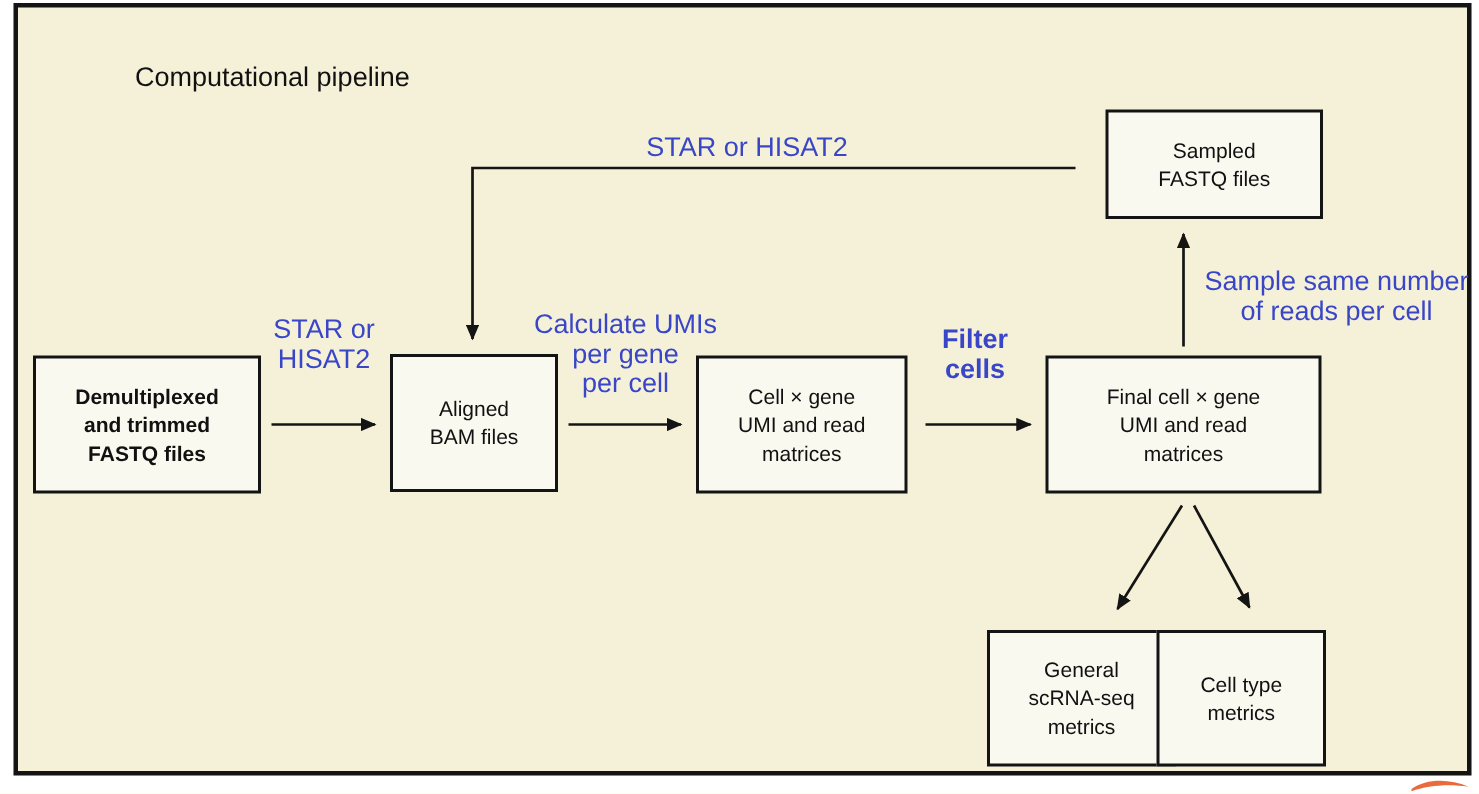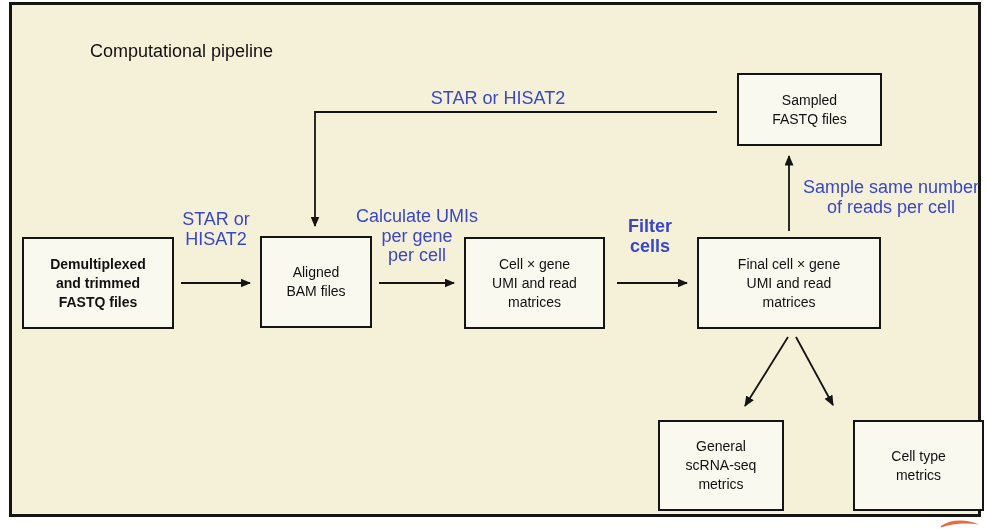--- a/index.html
+++ b/index.html
@@ -58,21 +58,21 @@
     width: 42px; height: 12px;
   }
 
   
   #box-demultiplexed { left:22px;  top:237px; width:152px; height:92px;font-weight:bold; }
   #box-aligned       { left:260px; top:236px; width:112px; height:92px; }
   #box-matrices      { left:464px; top:237px; width:141px; height:92px; }
   #box-final         { left:697px; top:237px; width:184px; height:92px; }
   #box-sampled       { left:717px; top:73px;  width:145px; height:73px;margin-left:20px; }
   #box-general       { left:658px; top:420px; width:126px; height:91px; }
-  #box-celltype      { left:853px; top:420px; width:131px; height:91px; }
+  #box-celltype      { left:771px; top:420px; width:113px; height:91px; }
 
   
   #lbl-star-top     { left:398px; top:89px;  width:200px; }
   #lbl-star-left    { left:166px; top:210px; width:100px; }
   #lbl-calculate    { left:347px; top:207px; width:140px; }
   #lbl-filter       { left:615px; top:217px; width:70px;font-weight:bold;  }
   #lbl-sample-reads { left:795px; top:178px; width:192px; }
   #lbl-sample-cells { left:821px; top:341px; width:150px; }
 </style>
 </head>

